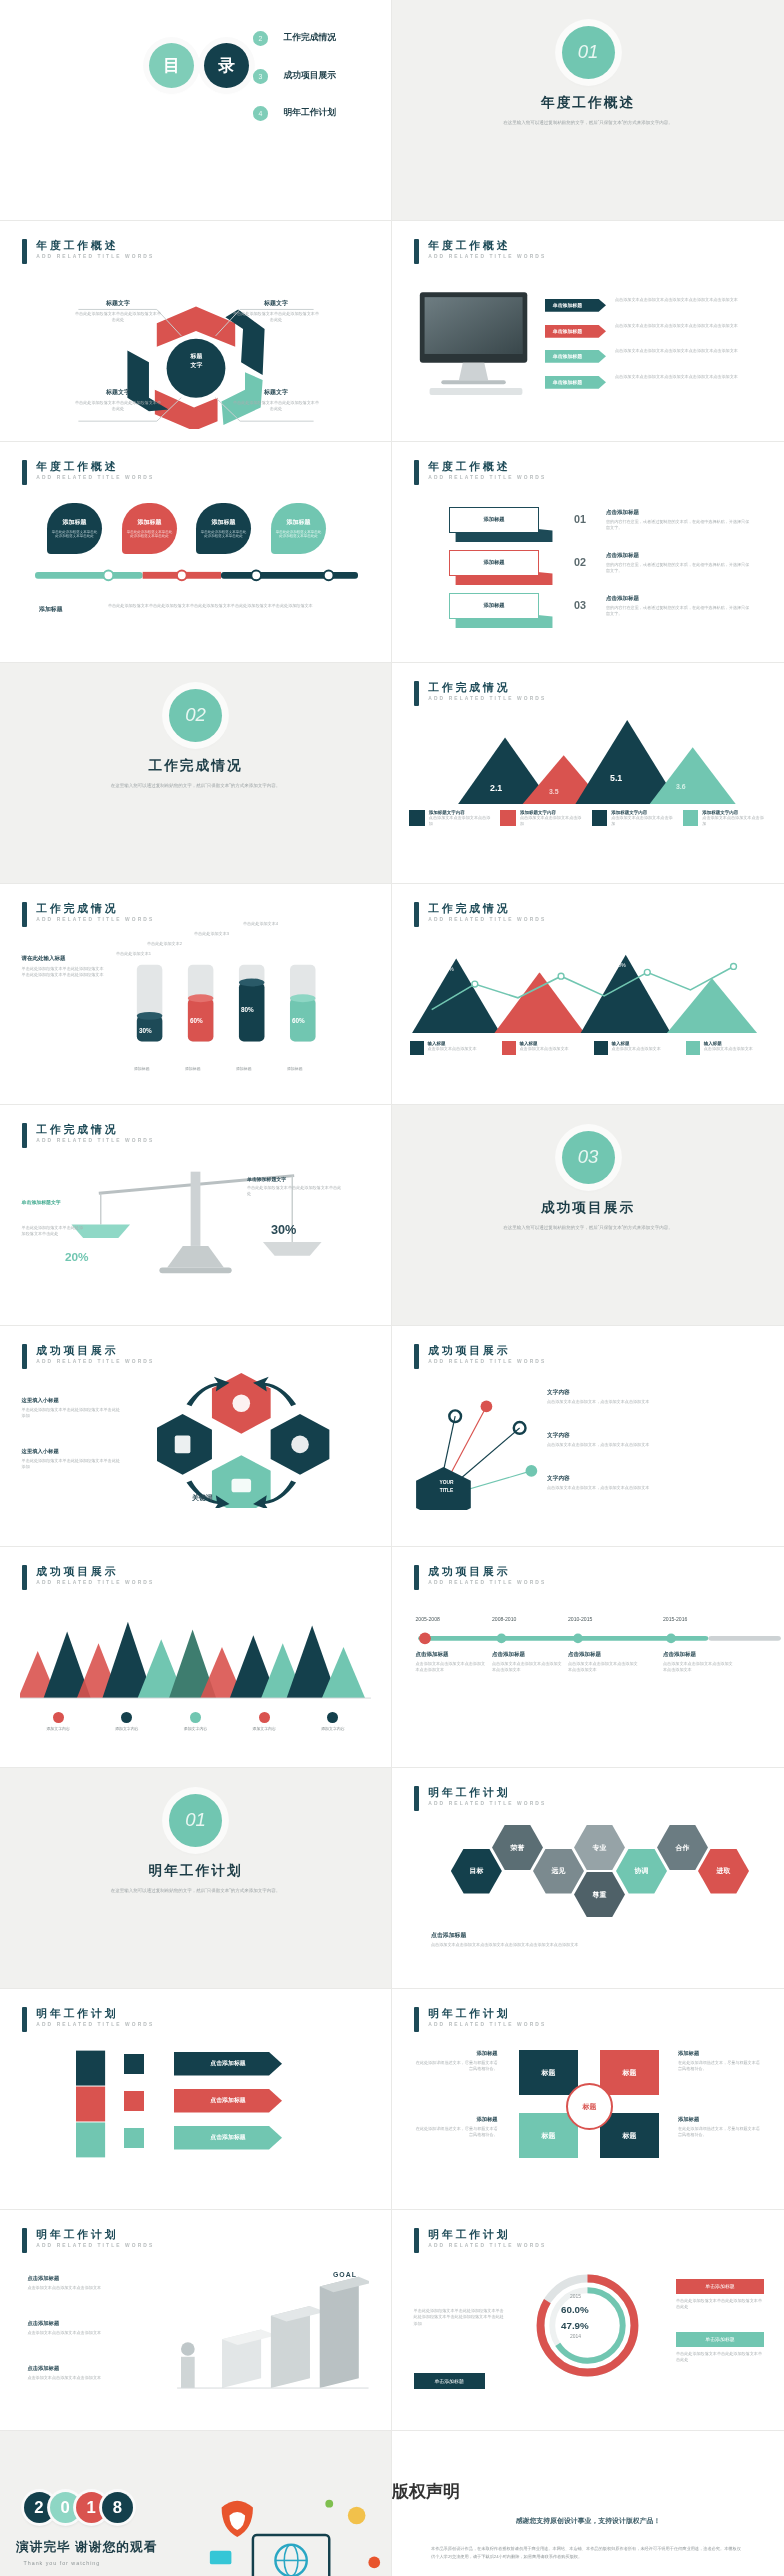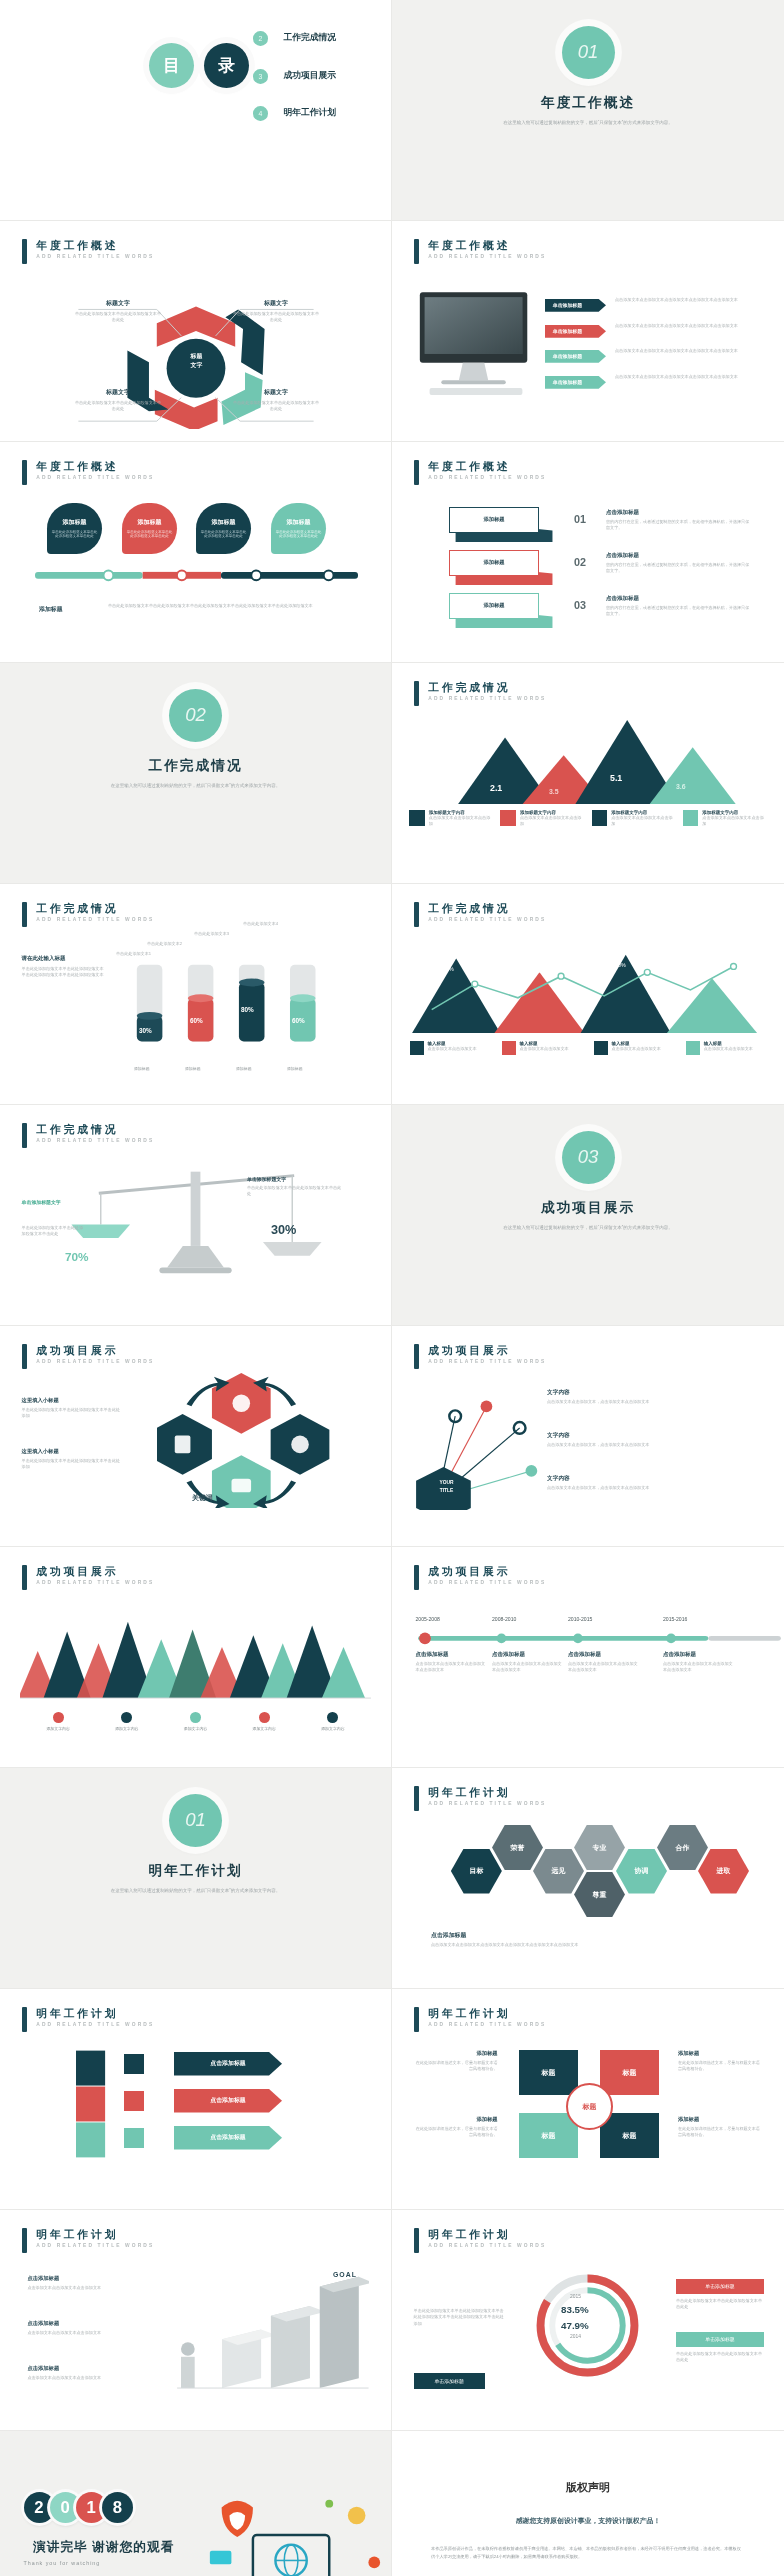--- a/index.html
+++ b/index.html
@@ -44,21 +44,21 @@
      clip-path:polygon(0 0,88% 0,100% 50%,88% 100%,0 100%);font-size:4.9px;color:#fff;font-weight:bold;}
   
   .bub{position:absolute;width:55px;height:51px;border-radius:25.5px 25.5px 25.5px 3.9px;display:flex;flex-direction:column;
      align-items:center;justify-content:center;padding:3.9px;box-sizing:border-box;}
   
   .nbox{position:absolute;width:90px;height:25.5px;box-sizing:border-box;border:1.6px solid #1d4a57;background:#fff;display:flex;align-items:center;justify-content:center;font-size:5.3px;font-weight:bold;color:#2a4a55;z-index:2;}
   .nnum{position:absolute;font-size:10.8px;color:#5b6a6e;font-weight:bold;}
   
   .ball{width:31px;height:31px;border-radius:50%;display:flex;align-items:center;justify-content:center;font-size:16.7px;font-weight:bold;color:#fff;box-shadow:0 0 0 2.9px #fafafa,0 2px 3.9px rgba(0,0,0,.2);margin-right:-4.9px;}
   .endtitle{font-size:12.7px;font-weight:bold;color:#1d3d47;letter-spacing:1px;}
-  .cpy-t{font-size:11px;font-weight:bold;color:#333;text-align:center;}
+  .cpy-t{font-size:17px;font-weight:bold;color:#333;}
   .cpy-s{font-size:6.9px;color:#3f5f6a;text-align:center;margin-top:8.8px;font-weight:bold;}
   .cpy-b{font-size:4.2px;line-height:7.8px;color:#8d9496;padding:0 39px;margin-top:11.8px;}
 </style>
 </head>
 <body>
 
 <div class="deck">
 
 <div class="slide">
   <div class="toc-circ a">目</div>
@@ -414,21 +414,21 @@
     <polygon points="100,112 158,112 142,90 116,90" fill="#c6cccd"></polygon>
     <rect x="92" y="112" width="74" height="6" rx="3" fill="#bcc3c4"></rect>
     <line x1="32" y1="36" x2="32" y2="68" stroke="#c6cccd" stroke-width="1.4"></line>
     <line x1="228" y1="18" x2="228" y2="86" stroke="#c6cccd" stroke-width="1.4"></line>
     <path d="M2 68 L62 68 L50 82 L14 82 Z" fill="#8fd8c6"></path>
     <path d="M198 86 L258 86 L246 100 L210 100 Z" fill="#d5d9da"></path>
   </svg>
   <div style="position:absolute;left:21.6px;top:94px;font-size:4.9px;font-weight:bold;color:#3fa98e">单击添加标题文字</div>
   <div style="position:absolute;left:247px;top:71px;font-size:4.9px;font-weight:bold;color:#2a4a55">单击添加标题文字</div>
   <div class="tiny2" style="position:absolute;left:247px;top:80px;width:98px">单击此处添加段落文本单击此处添加段落文本单击此处</div>
-  <div style="position:absolute;left:65px;top:145px;font-size:11.8px;font-weight:bold;color:#71c6b1">70%</div>
+  <div style="position:absolute;left:65px;top:145px;font-size:11.8px;font-weight:bold;color:#71c6b1">20%</div>
   <div style="position:absolute;left:271px;top:118px;font-size:12.7px;font-weight:bold;color:#2a4a55">30%</div>
   <div class="tiny2" style="position:absolute;left:21.6px;top:120px;width:65px">单击此处添加段落文本单击此处添加段落文本单击此处</div>
 </div>
 
 <div class="slide gray">
   <div class="sec-n">03</div>
   <div class="ctr sec-t">成功项目展示</div>
   <div class="ctr sec-d tiny">在这里输入您可以通过复制粘贴您的文字，然后“只保留文本”的方式来添加文字内容。</div>
 </div>
 
@@ -742,41 +742,41 @@
   <div style="position:absolute;left:21.6px;top:163px;width:71px;height:15.7px;background:#14404c;color:#fff;font-size:4.9px;display:flex;align-items:center;justify-content:center">
         <span>单击添加标题</span>
       </div>
   <svg width="137" height="137" style="position:absolute;left:127px;top:47px" viewBox="0 0 140 140">
     <circle cx="70" cy="70" r="48" fill="none" stroke="#dfe3e4" stroke-width="8"></circle>
     <circle cx="70" cy="70" r="48" fill="none" stroke="#d9534f" stroke-width="8" stroke-dasharray="252 302" transform="rotate(-90 70 70)"></circle>
     <circle cx="70" cy="70" r="36" fill="none" stroke="#eef1f1" stroke-width="6"></circle>
     <circle cx="70" cy="70" r="36" fill="none" stroke="#71c6b1" stroke-width="6" stroke-dasharray="149 226" transform="rotate(-90 70 70)"></circle>
   </svg>
   <div style="position:absolute;left:178px;top:84px;font-size:4.9px;color:#8d9496">2015</div>
-  <div style="position:absolute;left:169px;top:94px;font-size:9.8px;font-weight:bold;color:#2a4a55">83.5%</div>
+  <div style="position:absolute;left:169px;top:94px;font-size:9.8px;font-weight:bold;color:#2a4a55">60.0%</div>
   <div style="position:absolute;left:169px;top:110px;font-size:9.8px;font-weight:bold;color:#2a4a55">47.9%</div>
   <div style="position:absolute;left:178px;top:124px;font-size:4.9px;color:#8d9496">2014</div>
   <div style="position:absolute;left:284px;top:69px;width:88px;height:14.7px;background:#d9534f;color:#fff;font-size:4.9px;display:flex;align-items:center;justify-content:center">
         <span>单击添加标题</span>
       </div>
   <div class="tiny2" style="position:absolute;left:284px;top:88px;width:88px">单击此处添加段落文本单击此处添加段落文本单击此处</div>
   <div style="position:absolute;left:284px;top:122px;width:88px;height:14.7px;background:#71c6b1;color:#fff;font-size:4.9px;display:flex;align-items:center;justify-content:center">
         <span>单击添加标题</span>
       </div>
   <div class="tiny2" style="position:absolute;left:284px;top:141px;width:88px">单击此处添加段落文本单击此处添加段落文本单击此处</div>
 </div>
 
 <div class="slide gray">
   <div style="position:absolute;left:23.5px;top:61px;display:flex">
     <div class="ball" style="background:#14404c">2</div>
     <div class="ball" style="background:#8ed6c4">0</div>
     <div class="ball" style="background:#d9534f">1</div>
     <div class="ball" style="background:#14404c;margin-right:0">8</div>
   </div>
-  <div class="endtitle" style="position:absolute;left:33px;top:108px">演讲完毕  谢谢您的观看</div>
+  <div class="endtitle" style="position:absolute;left:16px;top:108px">演讲完毕  谢谢您的观看</div>
   <div style="position:absolute;left:23.5px;top:129px;font-size:5.3px;color:#8d9496;letter-spacing:1px">Thank you for watching</div>
   <svg width="186" height="137" style="position:absolute;left:202px;top:59px" viewBox="0 0 190 140">
     <rect x="52" y="46" width="78" height="52" rx="4" fill="none" stroke="#14404c" stroke-width="2.5"></rect>
     <circle cx="91" cy="72" r="16" fill="none" stroke="#2aa7c4" stroke-width="2.5"></circle>
     <line x1="75" y1="72" x2="107" y2="72" stroke="#2aa7c4" stroke-width="1.6"></line>
     <ellipse cx="91" cy="72" rx="7" ry="16" fill="none" stroke="#2aa7c4" stroke-width="1.6"></ellipse>
     <rect x="82" y="98" width="18" height="10" fill="#14404c"></rect>
     <rect x="66" y="108" width="50" height="5" rx="2" fill="#14404c"></rect>
     <path d="M20 18 q16 -14 32 0 q0 22 -16 30 q-16 -8 -16 -30 z" fill="#e8552d"></path>
     <path d="M28 26 q8 -7 16 0 q0 11 -8 15 q-8 -4 -8 -15 z" fill="#fff"></path>

